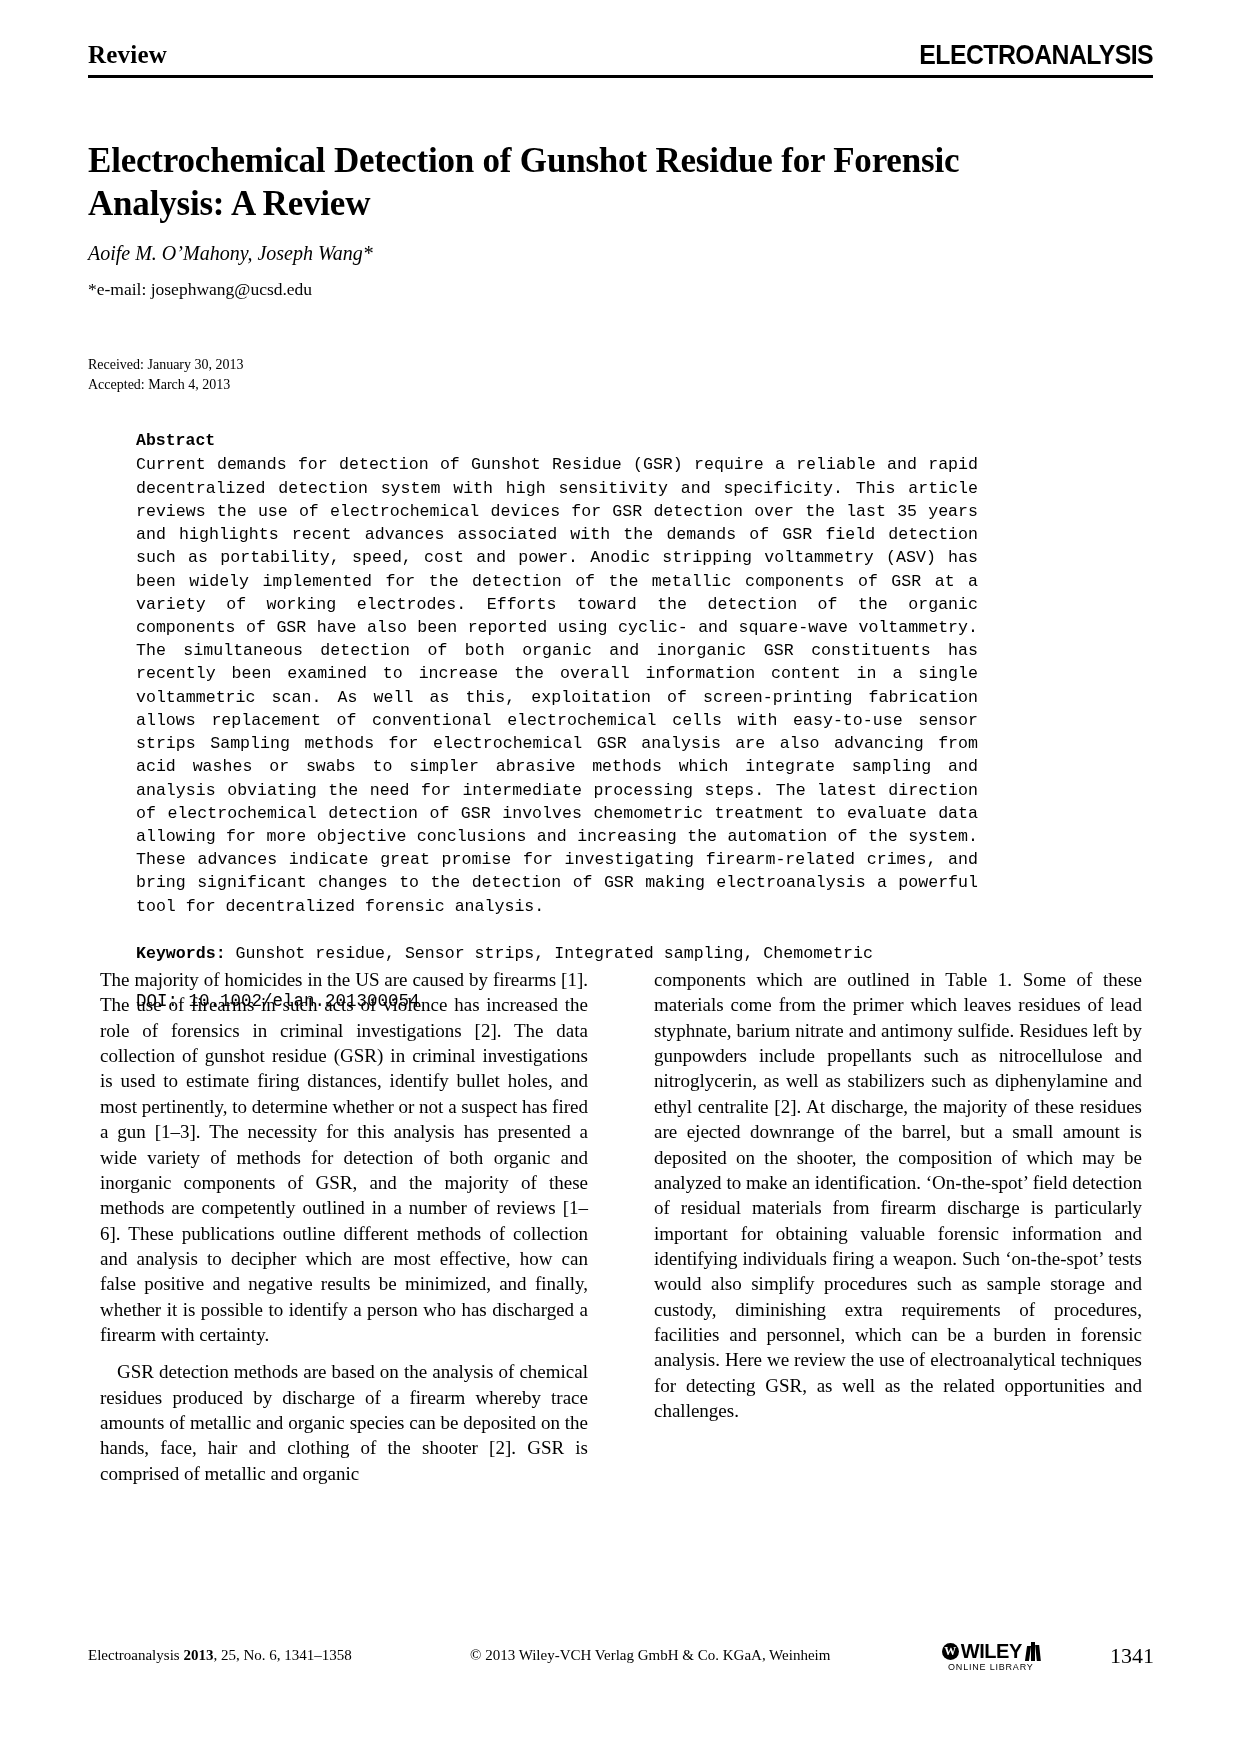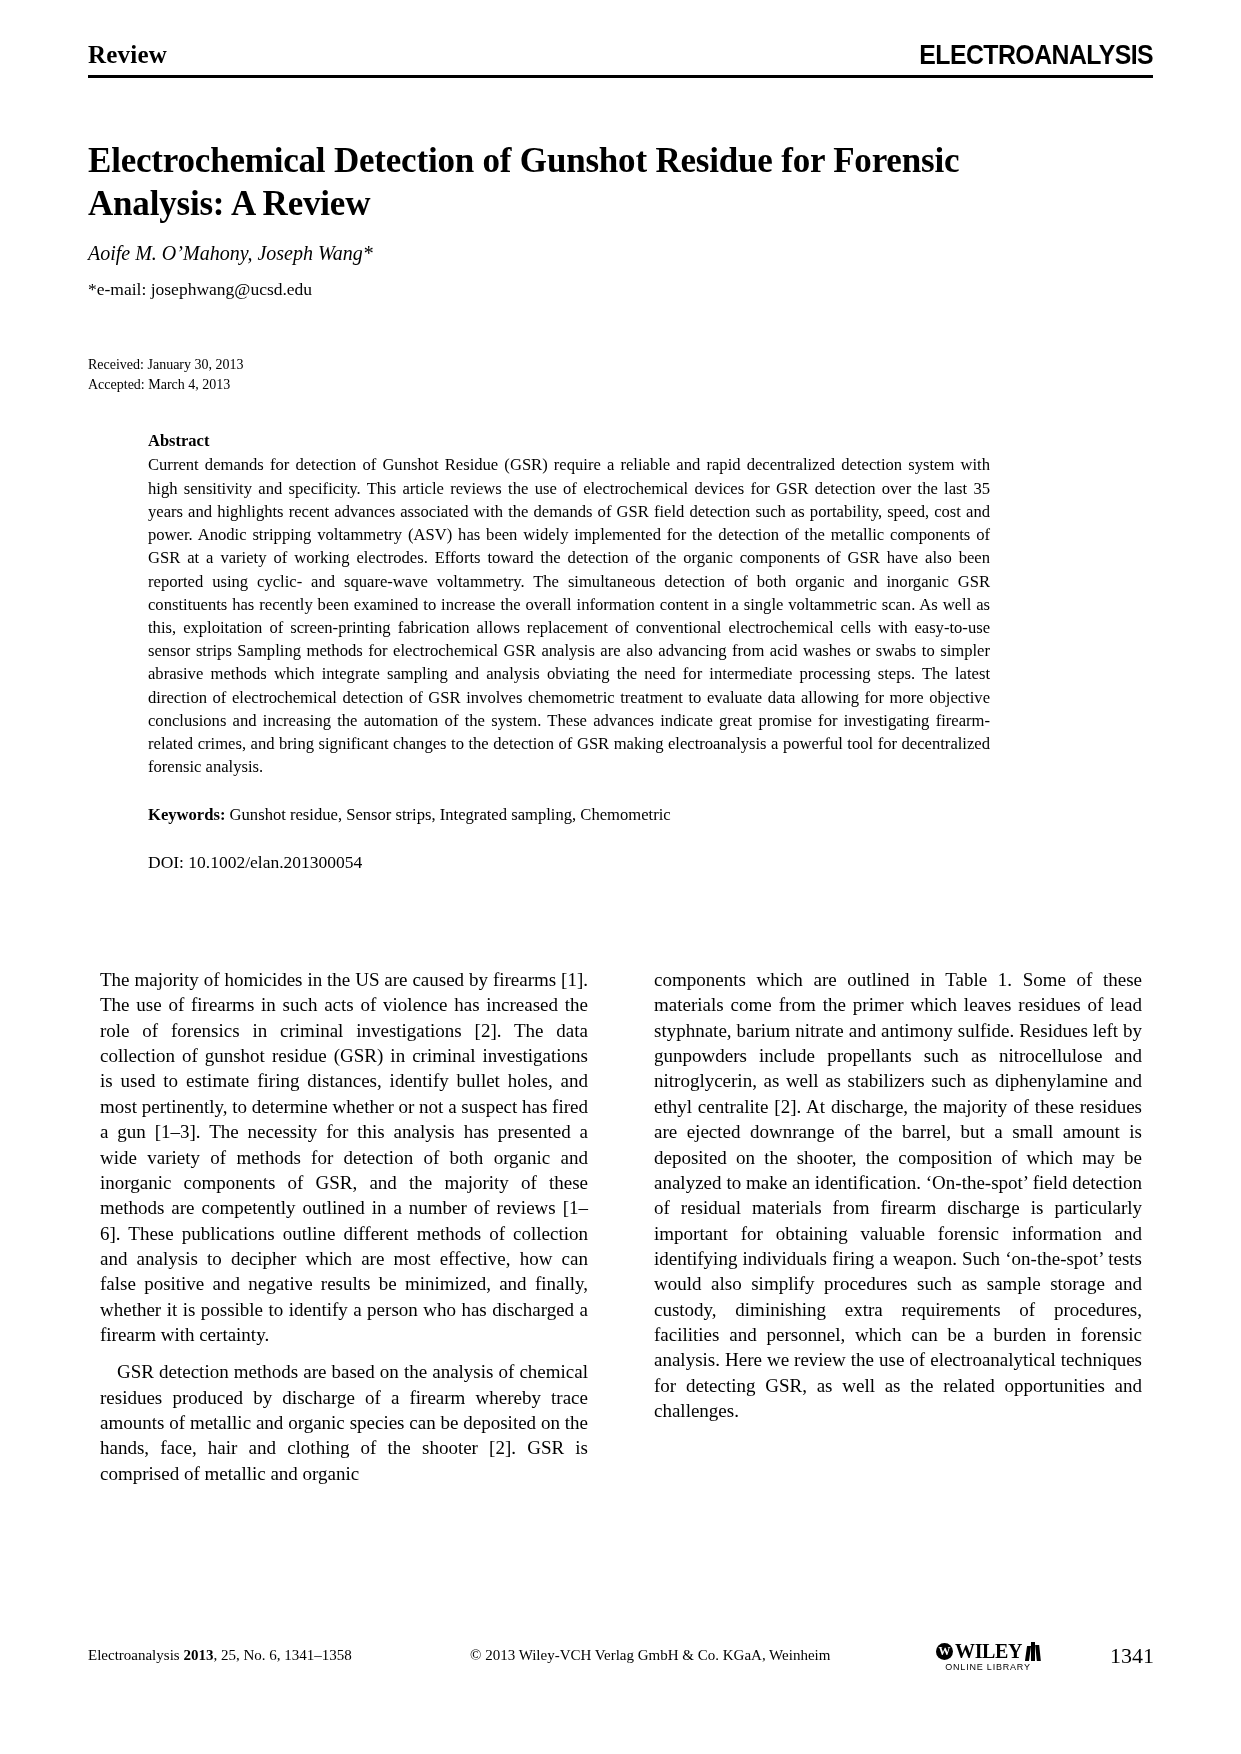--- a/index.html
+++ b/index.html
@@ -87,23 +87,24 @@
     left: 88px;
     width: 600px;
     top: 355px;
     font-size: 14px;
     line-height: 1.43;
   }
 
   
   .abstract-block {
     position: absolute;
-    left: 148px;
+    left: 136px;
     width: 842px;
     top: 430px;
+    font-family: Liberation Mono, monospace;
   }
   .abstract-head {
     font-weight: bold;
     font-size: 16.5px;
     line-height: 1.3;
     margin-bottom: 2px;
   }
   .abstract-body {
     font-size: 16.6px;
     line-height: 1.40;
@@ -191,21 +192,21 @@
     color: #fff;
     font-family: "Liberation Serif", serif;
     font-size: 12px;
     font-weight: bold;
     display: flex;
     align-items: center;
     justify-content: center;
     margin-right: 2px;
   }
   .wiley-word {
-    font-family: Liberation Serif, serif;
+    font-family: Liberation Sans, sans-serif;
     font-weight: bold;
     font-size: 20px;
     letter-spacing: -0.4px;
     line-height: 1;
   }
   .wiley-books {
     margin-left: 3px;
     display: flex;
     align-items: flex-end;
     height: 20px;

